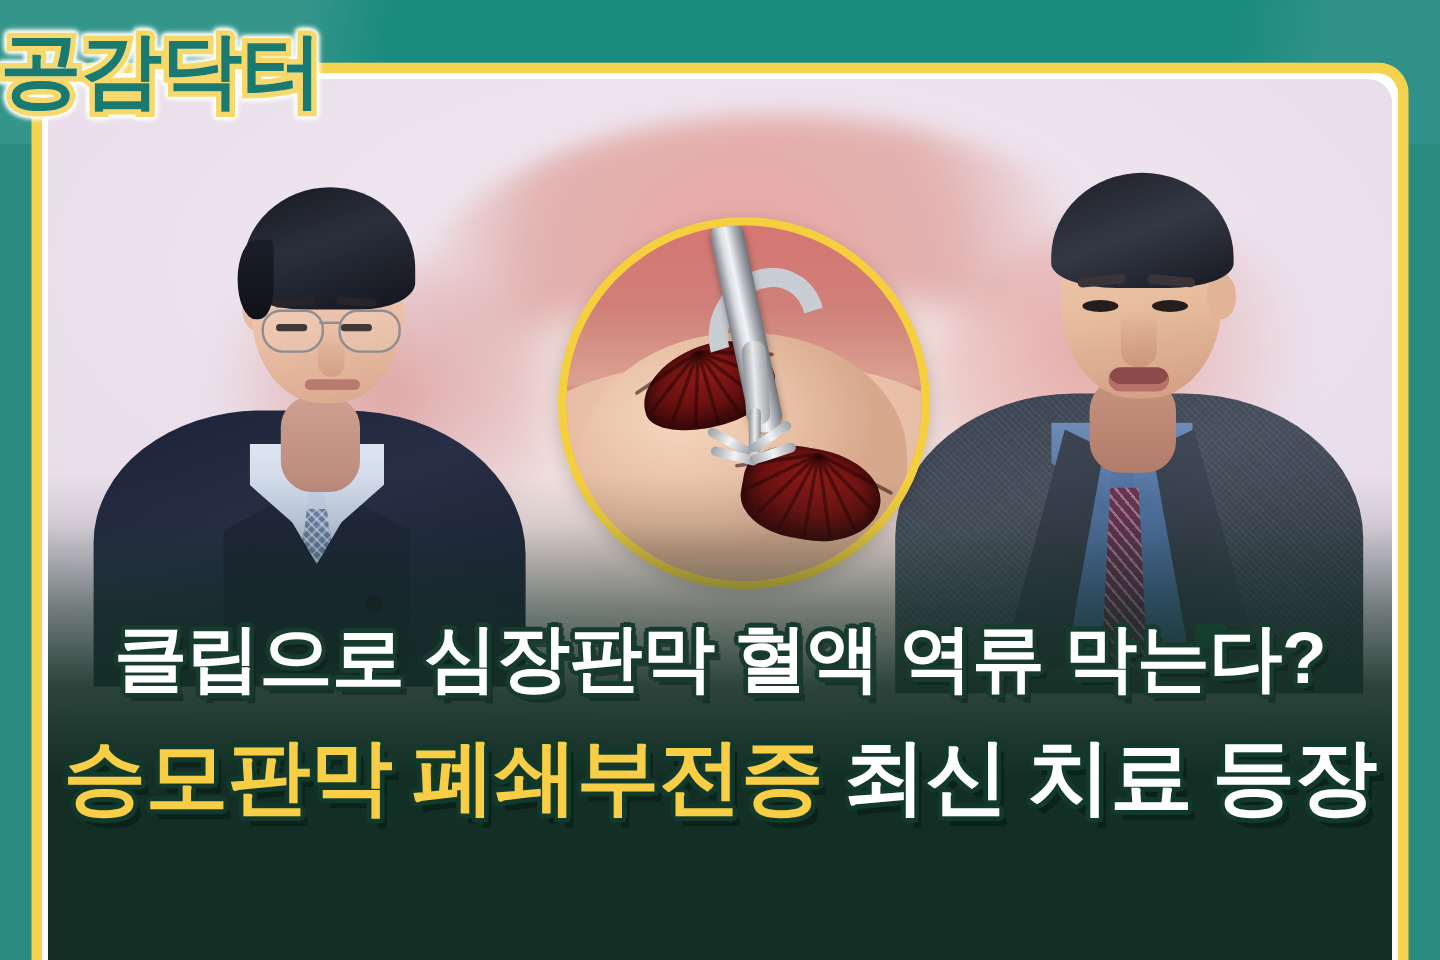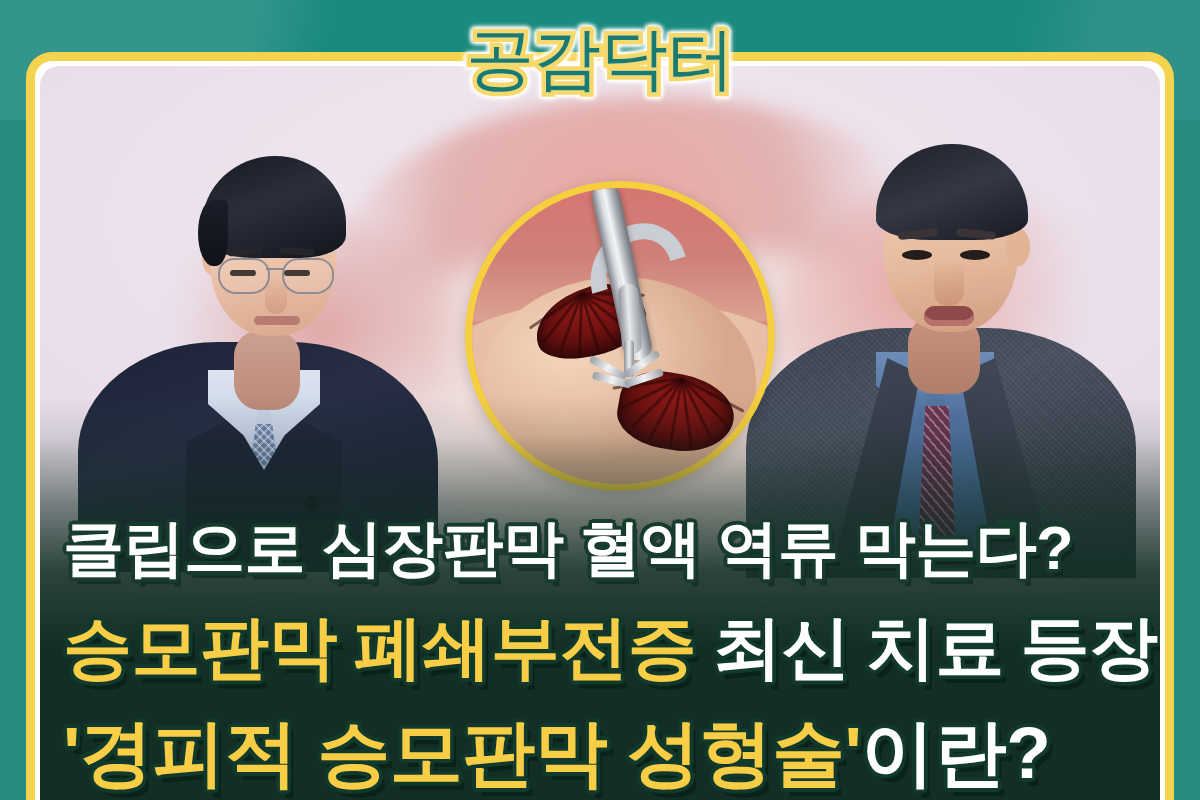--- a/index.html
+++ b/index.html
@@ -423,25 +423,25 @@
   }
   .valve-clip-arm.l { left: 116px; top: 176px; transform: rotate(28deg); }
   .valve-clip-arm.r { left: 150px; top: 172px; transform: rotate(-34deg); }
   .valve-clip-arm.l2 { left: 120px; top: 188px; transform: rotate(14deg); }
   .valve-clip-arm.r2 { left: 152px; top: 186px; transform: rotate(-18deg); }
 
   
   .headline {
     position: absolute;
     left: 0; right: 0;
+    text-align: center;
     font-weight: 900;
     letter-spacing: -0.5px;
     white-space: nowrap;
     line-height: 1;
-    margin-left: 23px;
   }
   #headline-line1 {
     top: 452px;
     font-size: 61px;
     color: #ffffff;
     text-shadow:
       -3px -3px 0 #173b2d,  3px -3px 0 #173b2d,
       -3px  3px 0 #173b2d,  3px  3px 0 #173b2d,
       -4px  0   0 #173b2d,  4px  0   0 #173b2d,
        0   -4px 0 #173b2d,  0    4px 0 #173b2d,
@@ -473,23 +473,23 @@
       -4px  0   0 #123a2c,  4px  0   0 #123a2c,
        0   -4px 0 #123a2c,  0    4px 0 #123a2c,
        6px  8px 0 rgba(6,26,19,.60);
   }
 
   
   #brand-logo {
     position: absolute;
     left: 0; right: 0;
     top: 14px;
-    text-align: center;
+    text-align: left;
     font-size: 68px;
-    font-weight: 400;
+    font-weight: 700;
     letter-spacing: -1px;
     color: #1a7a70;
     z-index: 40;
     -webkit-text-stroke: 9px #f6d96a;
     paint-order: stroke fill;
     text-shadow:
       0 0 0 #fff,
       -11px -11px 0 rgba(255,255,255,.0);
     filter: drop-shadow(0 0 2px #ffffff) drop-shadow(0 0 2px #ffffff) drop-shadow(0 0 1px #ffffff);
   }
@@ -601,23 +601,20 @@
         </div>
 
         <div class="bottom-fade"></div>
 
         <div class="headline" id="headline-line1">클립으로 심장판막 혈액 역류 막는다?</div>
 
         <div class="headline" id="headline-line2">
           <span class="hl-yellow">승모판막 폐쇄부전증</span><span class="hl-white"> 최신 치료 등장</span>
         </div>
 
-        <div class="headline" id="headline-line3">
-          <span class="hl-yellow">'경피적 승모판막 성형술'</span><span class="hl-white">이란?</span>
-        </div>
 
       </div>
     </div>
   </div>
 
   <div id="brand-logo">공감닥터</div>
 
 </div>
 
 </body></html>

